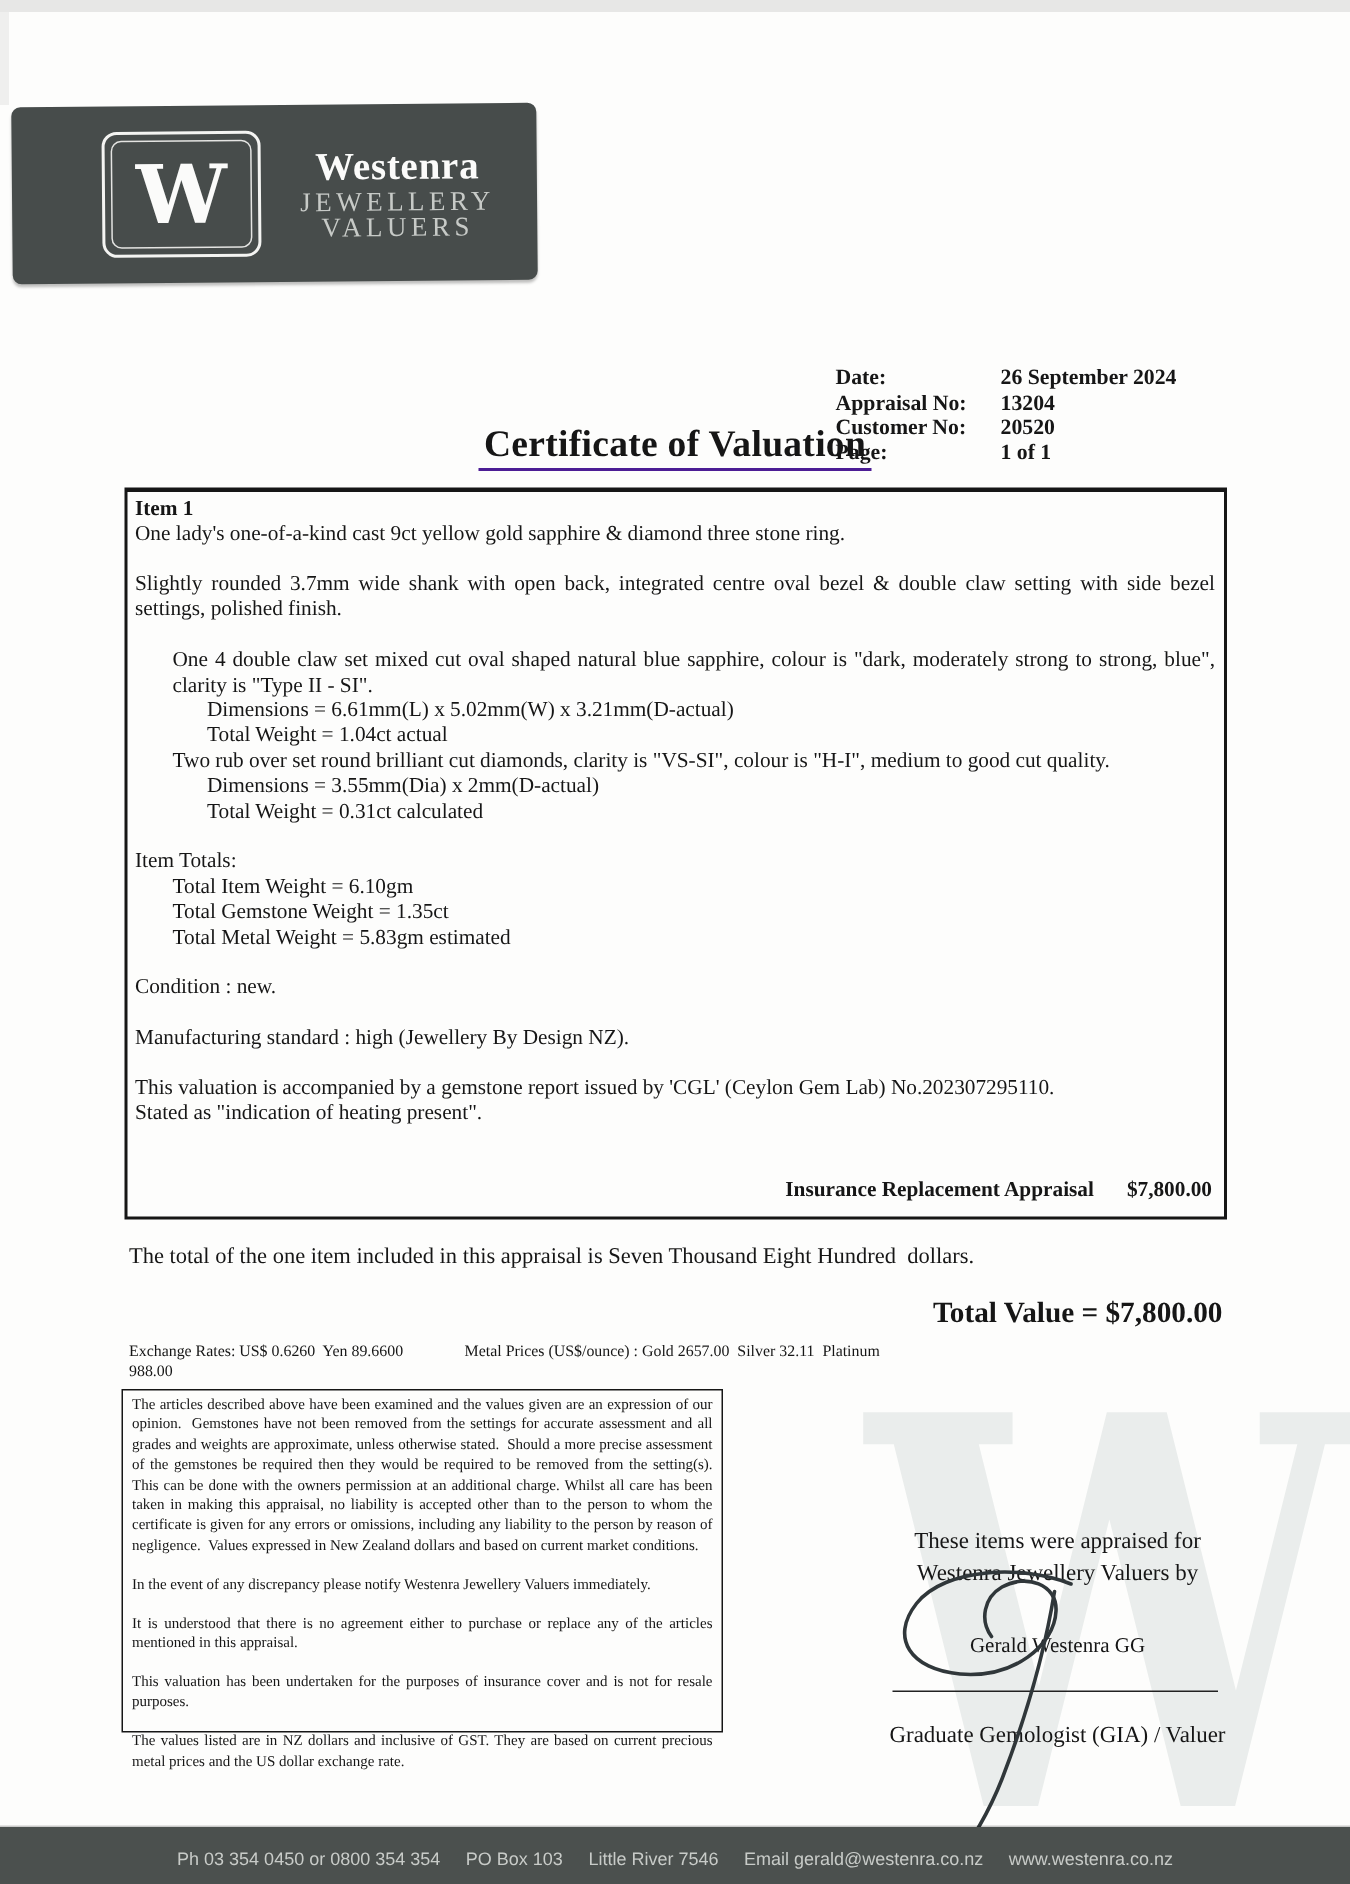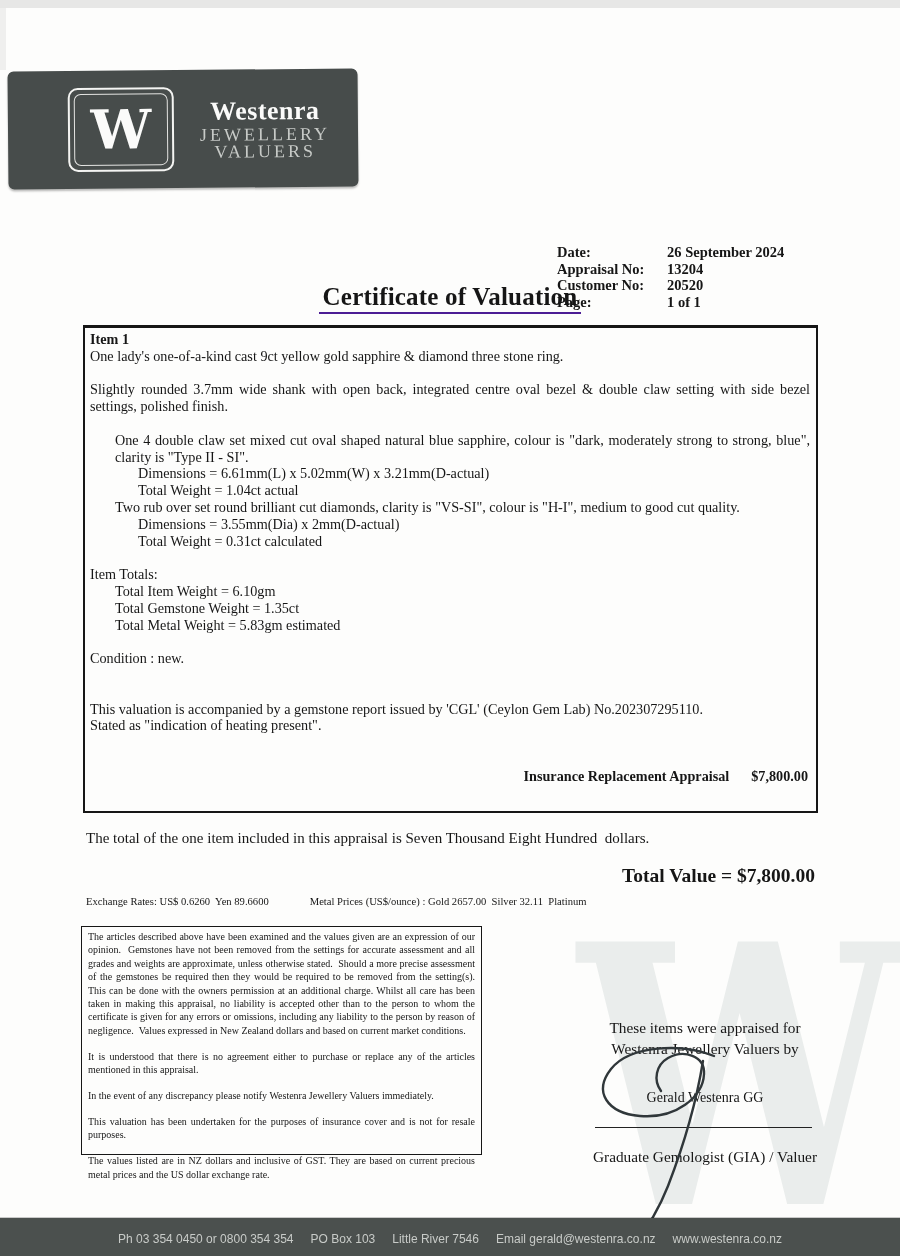--- a/index.html
+++ b/index.html
@@ -153,39 +153,41 @@
     <div class="line i2">Dimensions = 3.55mm(Dia) x 2mm(D-actual)</div>
     <div class="line i2">Total Weight = 0.31ct calculated</div>
     <div class="sp"></div>
     <div class="line">Item Totals:</div>
     <div class="line i1">Total Item Weight = 6.10gm</div>
     <div class="line i1">Total Gemstone Weight = 1.35ct</div>
     <div class="line i1">Total Metal Weight = 5.83gm estimated</div>
     <div class="sp"></div>
     <div class="line">Condition : new.</div>
     <div class="sp"></div>
+    <div class="line">Manufacturing standard : high (Jewellery By Design NZ).</div>
     <div class="sp"></div>
     <div class="line">This valuation is accompanied by a gemstone report issued by 'CGL' (Ceylon Gem Lab) No.202307295110.</div>
     <div class="line">Stated as "indication of heating present".</div>
     <div class="sp"></div>
     <div class="line appraisal">
       <span>Insurance Replacement Appraisal</span><span class="gap"></span><span>$7,800.00</span>
     </div>
   </div>
 
   <div class="total-sentence">The total of the one item included in this appraisal is Seven Thousand Eight Hundred  dollars.</div>
   <div class="total-value">Total Value = $7,800.00</div>
   <div class="exchange">
     <span class="seg">Exchange Rates: US$ 0.6260  Yen 89.6600</span><span class="seg seg2">Metal Prices (US$/ounce) : Gold 2657.00  Silver 32.11  Platinum</span>
+    <div class="seg">988.00</div>
   </div>
 
   <div class="fine-box">
     <p>The articles described above have been examined and the values given are an expression of our opinion.  Gemstones have not been removed from the settings for accurate assessment and all grades and weights are approximate, unless otherwise stated.  Should a more precise assessment of the gemstones be required then they would be required to be removed from the setting(s). This can be done with the owners permission at an additional charge. Whilst all care has been taken in making this appraisal, no liability is accepted other than to the person to whom the certificate is given for any errors or omissions, including any liability to the person by reason of negligence.  Values expressed in New Zealand dollars and based on current market conditions.</p>
+    <p>In the event of any discrepancy please notify Westenra Jewellery Valuers immediately.</p>
     <p>It is understood that there is no agreement either to purchase or replace any of the articles mentioned in this appraisal.</p>
-    <p>In the event of any discrepancy please notify Westenra Jewellery Valuers immediately.</p>
     <p>This valuation has been undertaken for the purposes of insurance cover and is not for resale purposes.</p>
     <p class="nogap">The values listed are in NZ dollars and inclusive of GST. They are based on current precious metal prices and the US dollar exchange rate.</p>
   </div>
 
   <div class="signatory">
     <div>These items were appraised for</div>
     <div>Westenra Jewellery Valuers by</div>
   </div>
   <div class="sig-rule"></div>
   <div class="sig-name">Gerald Westenra GG</div>

